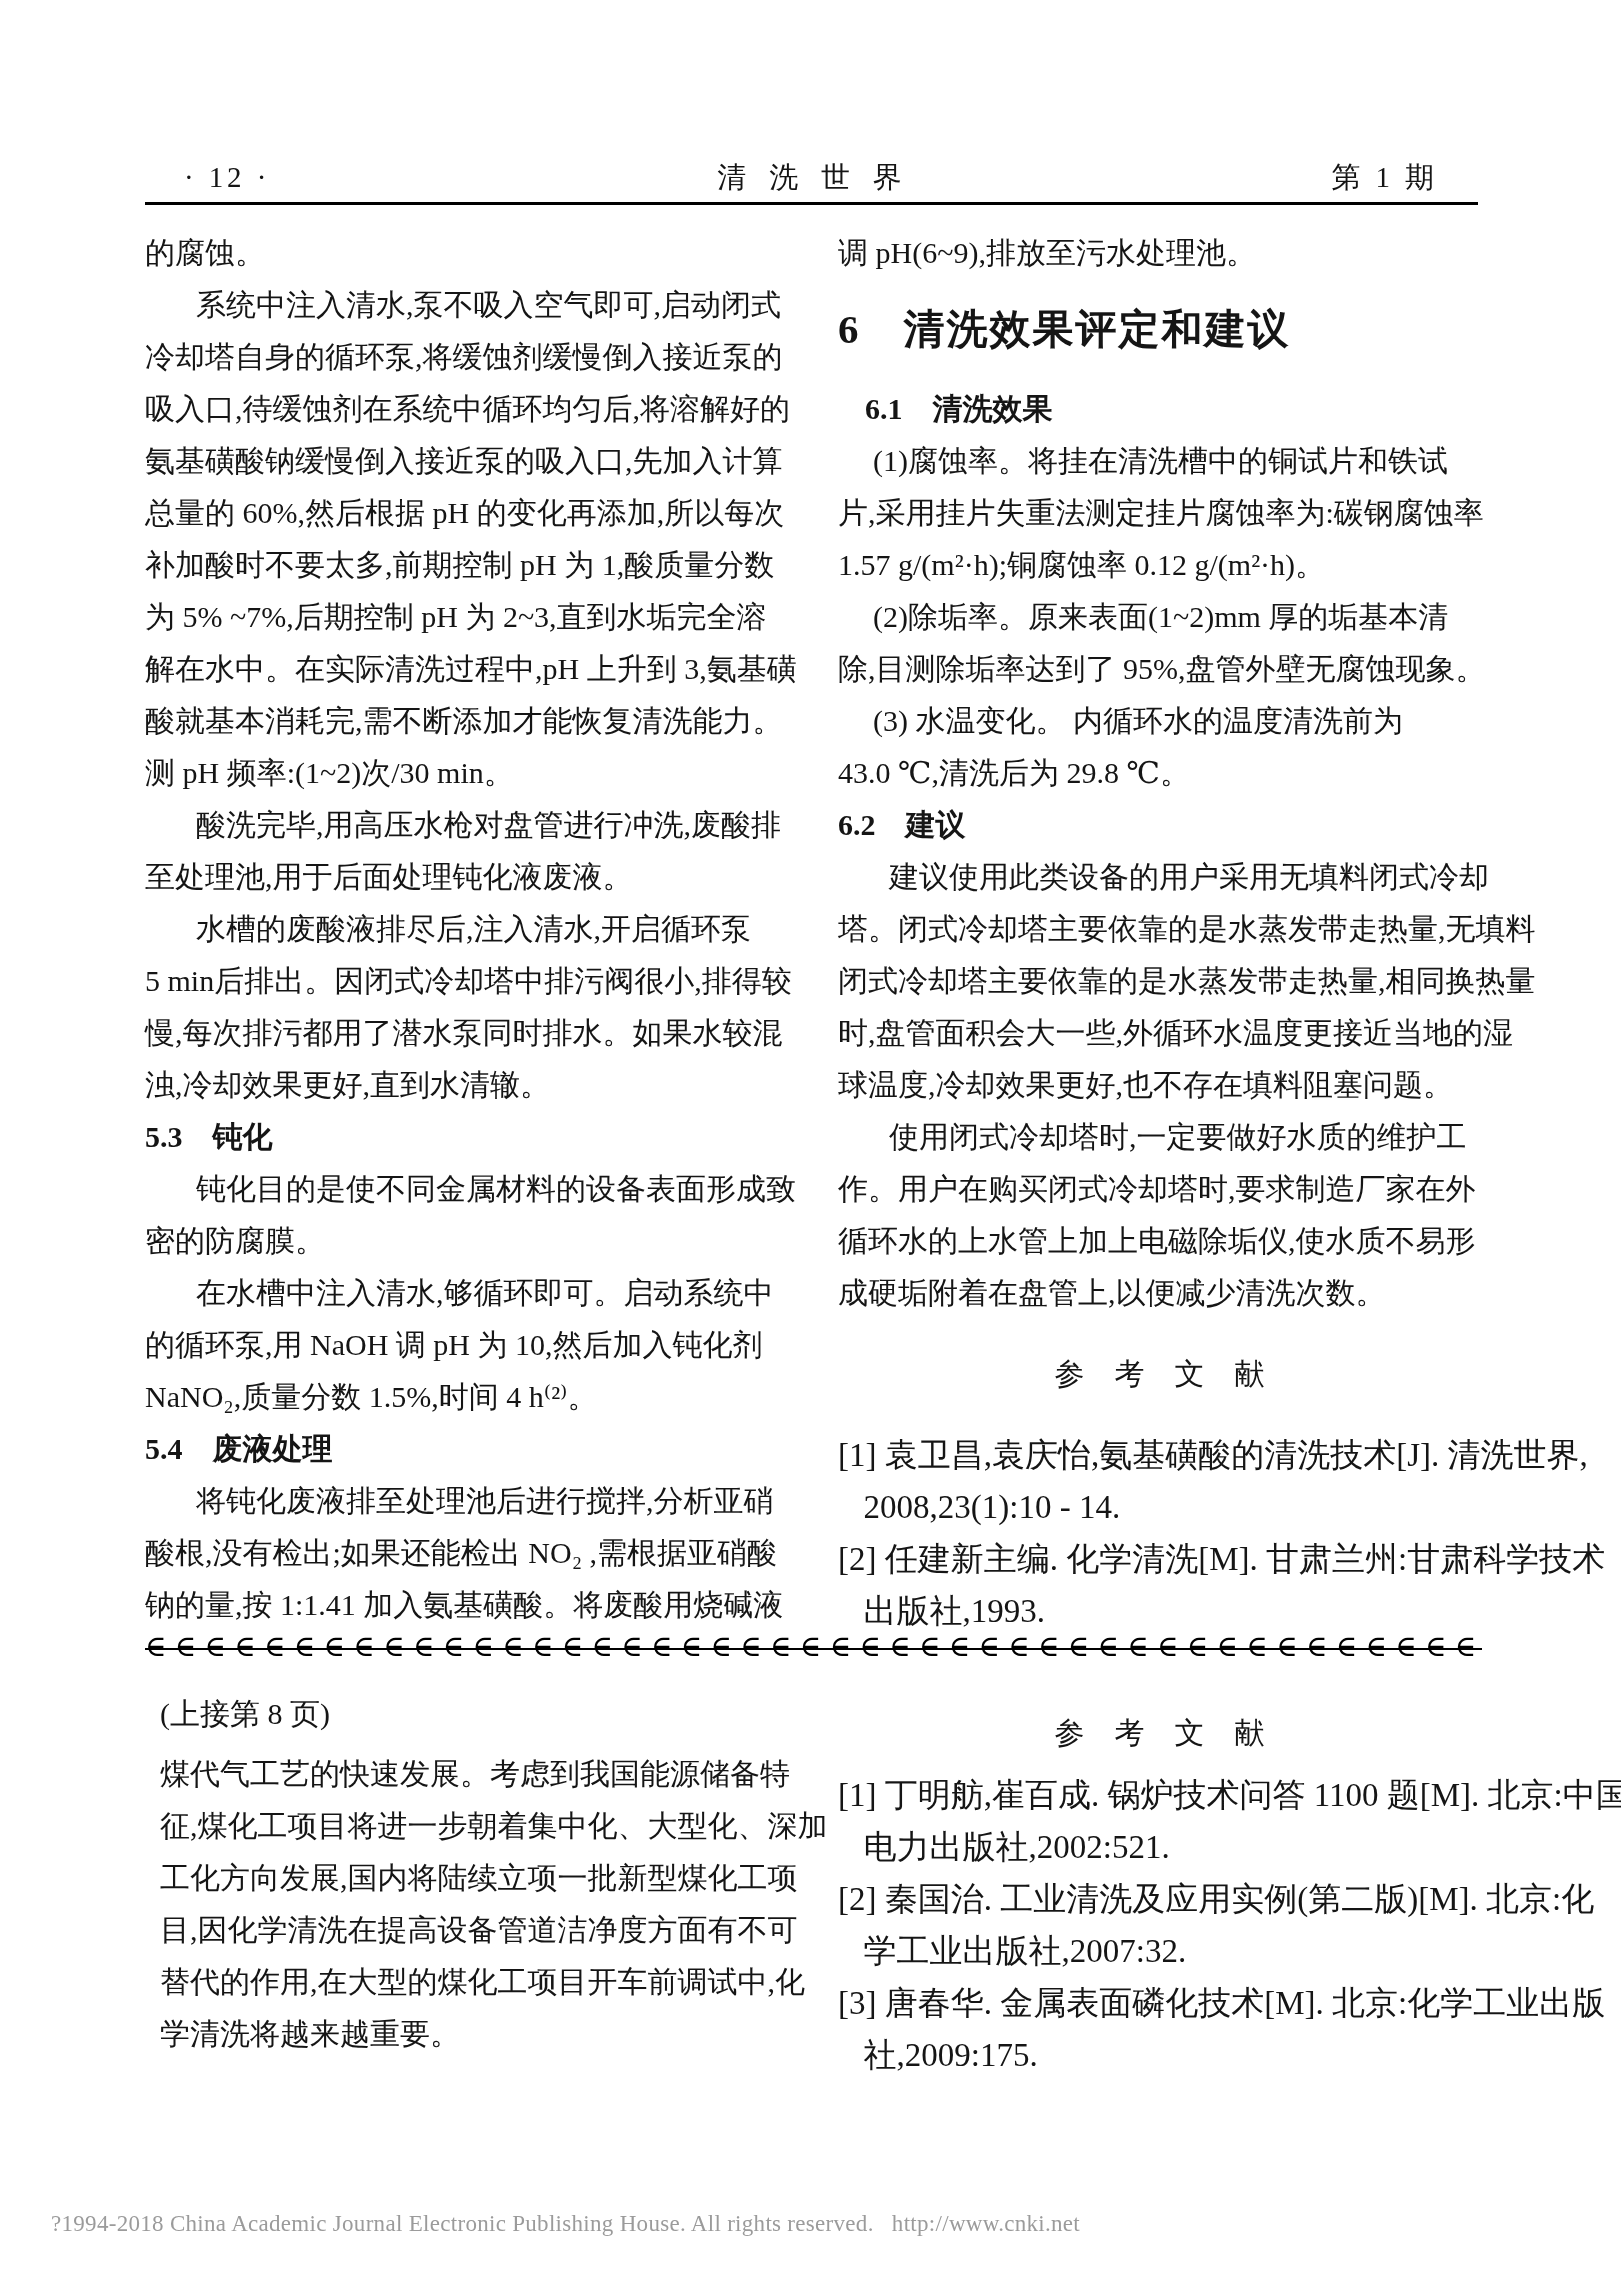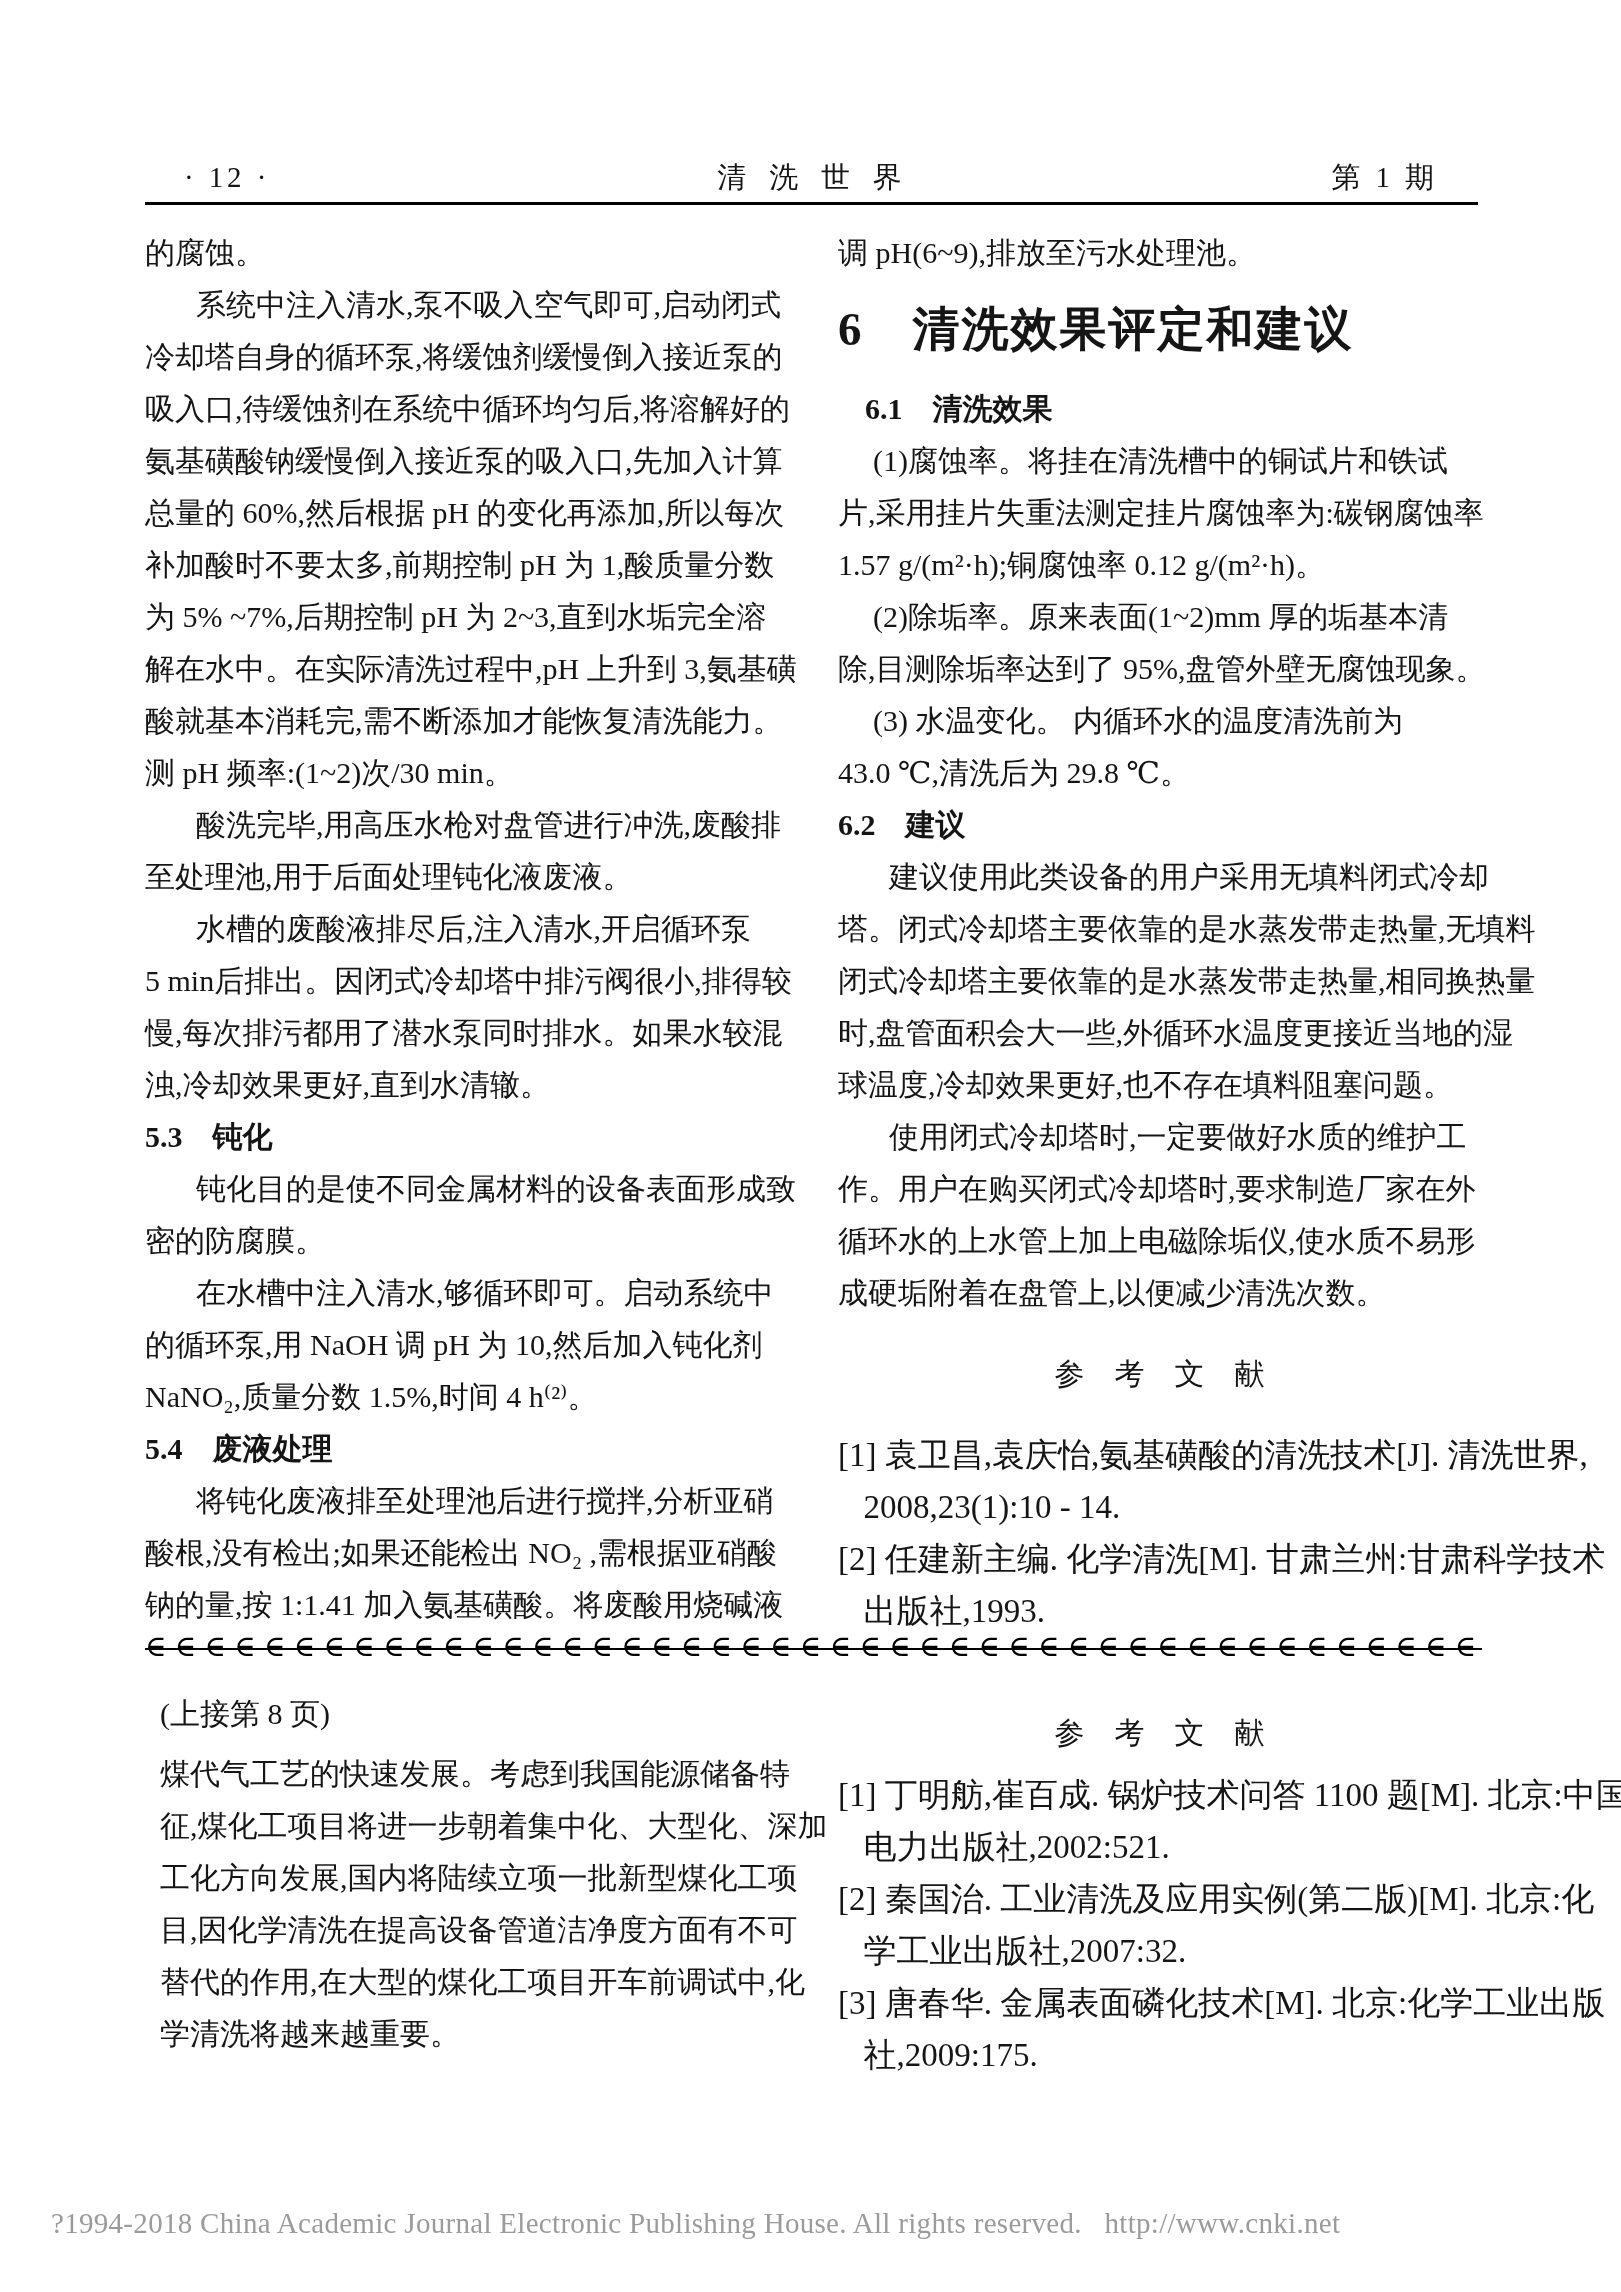--- a/index.html
+++ b/index.html
@@ -22,40 +22,40 @@
 
   .col{position:absolute;font-size:30px;line-height:52px;}
   .col-left-top{left:145px;top:227px;width:641px;}
   .col-right-top{left:838px;top:227px;width:643px;}
   .col-bottom-left{left:160px;top:1688px;width:641px;}
   .col-bottom-right{left:838px;top:1707px;width:643px;}
 
   .line{height:52px;white-space:nowrap;}
   .ind{text-indent:51px;}
   .ind2{text-indent:35px;}
-  .h1{font-size:47px;font-weight:bold;line-height:69px;height:69px;margin-top:15.7px;letter-spacing:2px;}
+  .h1{font-size:41px;font-weight:bold;line-height:69px;height:69px;margin-top:15.7px;letter-spacing:2px;}
   .h2{font-weight:bold;}
   .mt8{margin-top:7.8px;}
   .mt10{margin-top:9.8px;}
   .mt20{margin-top:19.6px;margin-left:27px;}
   .mt30{margin-top:29px;}
   .ref{font-size:33px;}
   .ref2{text-indent:25.5px;}
   .refhead{font-weight:normal;text-align:center;}
 
   .divider-glyphs{
     position:absolute;left:145px;top:1629px;width:1337px;height:35px;
     font-size:29px;line-height:35px;letter-spacing:8.3px;
     white-space:nowrap;overflow:hidden;color:#000;
   }
   .divider-line{position:absolute;left:145px;top:1648px;width:1337px;height:2px;background:#000;}
 
   .page-footer{
     position:absolute;left:51px;top:2207px;
-    font-size:29px;line-height:33px;color:#9b9b9b;
+    font-size:23px;line-height:33px;color:#9b9b9b;
     white-space:pre;letter-spacing:0.3px;
   }
 </style>
 </head>
 <body>
 
 <div class="page-header">
   <span class="page-num">· 12 ·</span>
   <span class="journal-title">清 洗 世 界</span>
   <span class="issue-label">第 1 期</span>

